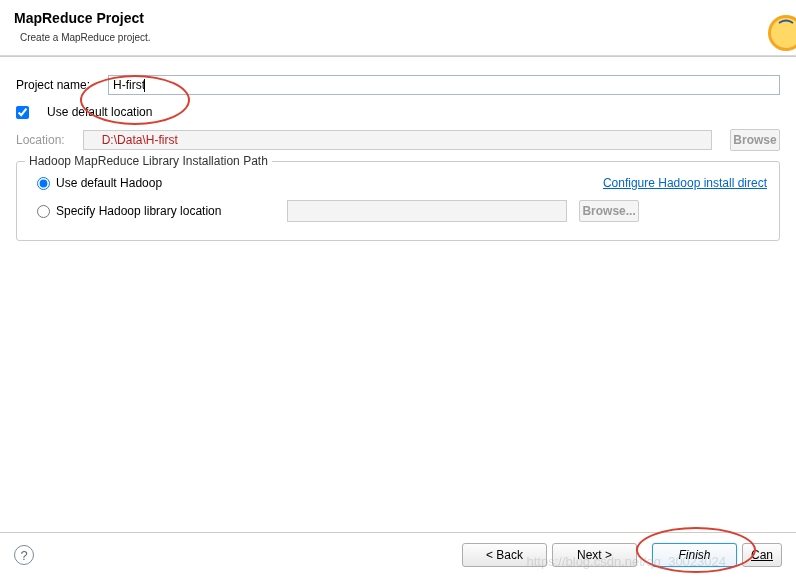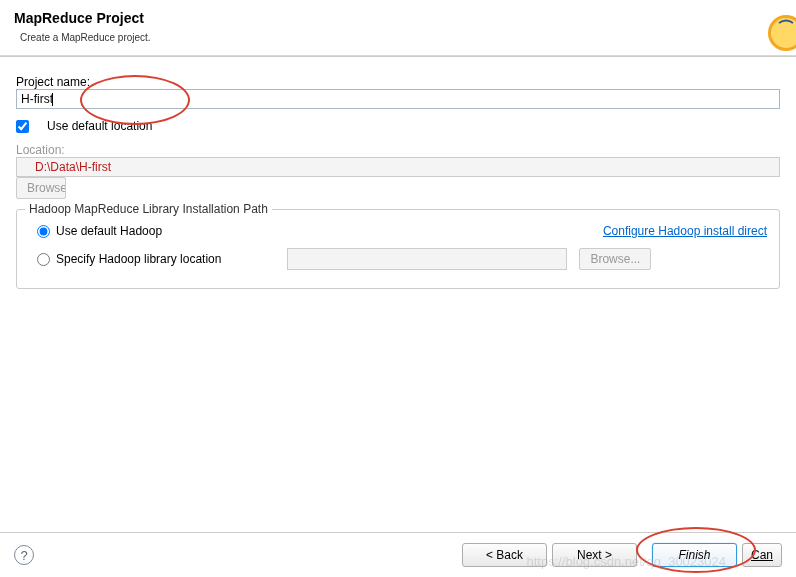--- a/index.html
+++ b/index.html
@@ -40,23 +40,23 @@
     .separator-top {
       border-top: 1px solid #d8d8d8;
       margin: 0;
     }
     .content {
       padding: 18px 16px 10px 16px;
       border-top: 1px solid #ccc;
     }
     .row {
       display: flex;
+      align-items: center;
       margin-bottom: 10px;
-      gap: 0;
-      flex-direction: column;
+      gap: 18px;
     }
     .label {
       font-size: 12px;
       color: #000;
     }
     .label-disabled {
       color: #999;
     }
     .text-input {
       flex: 1;
@@ -86,24 +86,25 @@
       height: 13px;
     }
     input[type="radio"] {
       width: 13px;
       height: 13px;
     }
     .btn-disabled {
       border: 1px solid #ccc;
       background: #f4f4f4;
       color: #999;
-      padding: 2px 10px;
+      padding: 2px 2px;
       font-size: 12px;
       height: 22px;
       border-radius: 2px;
+      font-weight: bold;
     }
     .fieldset {
       border: 1px solid #ccc;
       border-radius: 3px;
       margin-top: 8px;
       padding: 14px 12px 18px 12px;
       position: relative;
     }
     .fieldset-legend {
       position: absolute;

